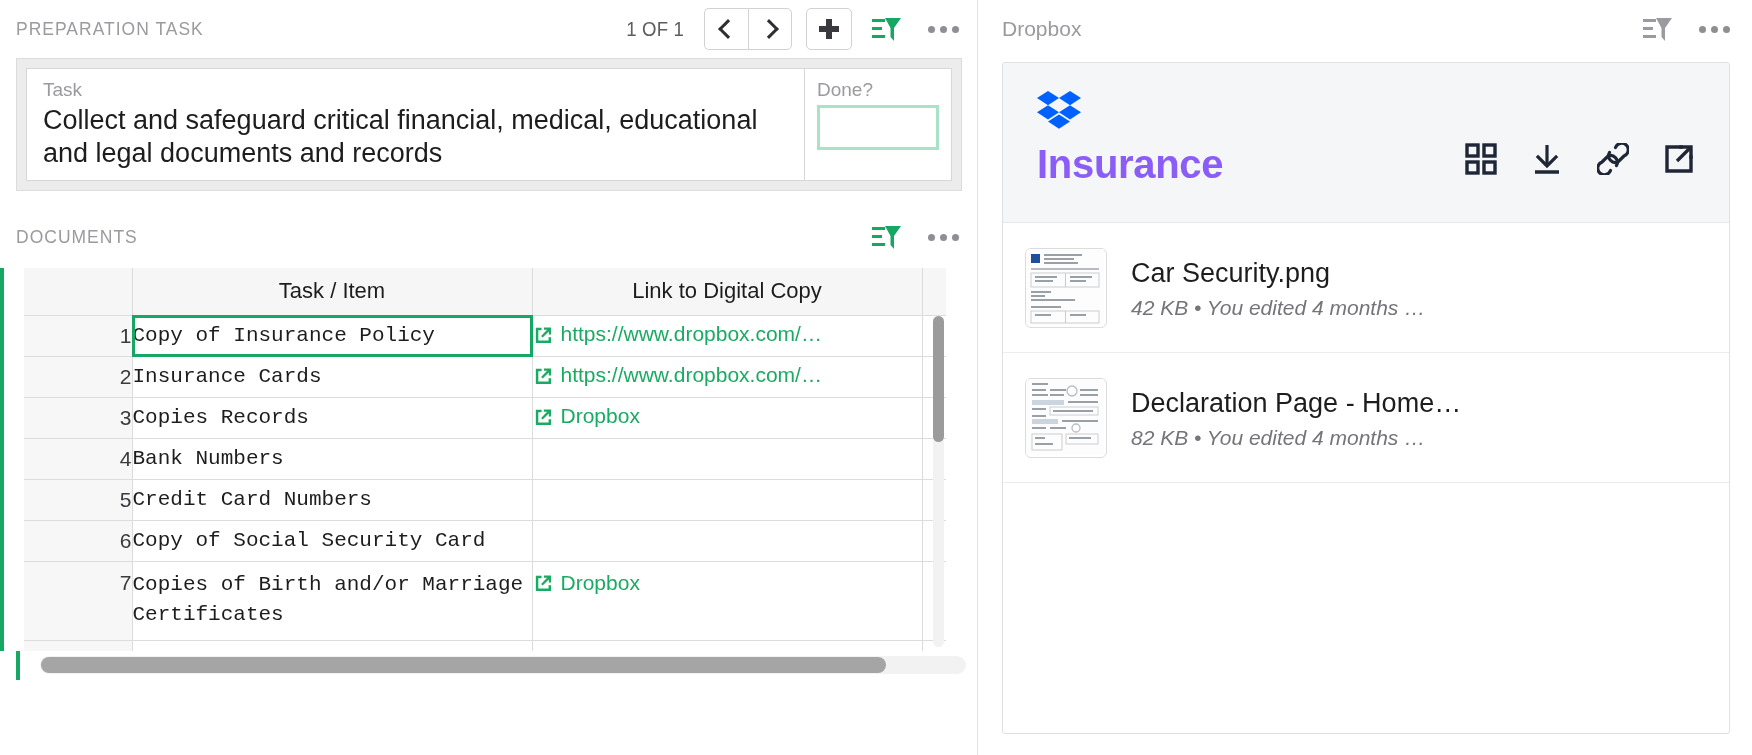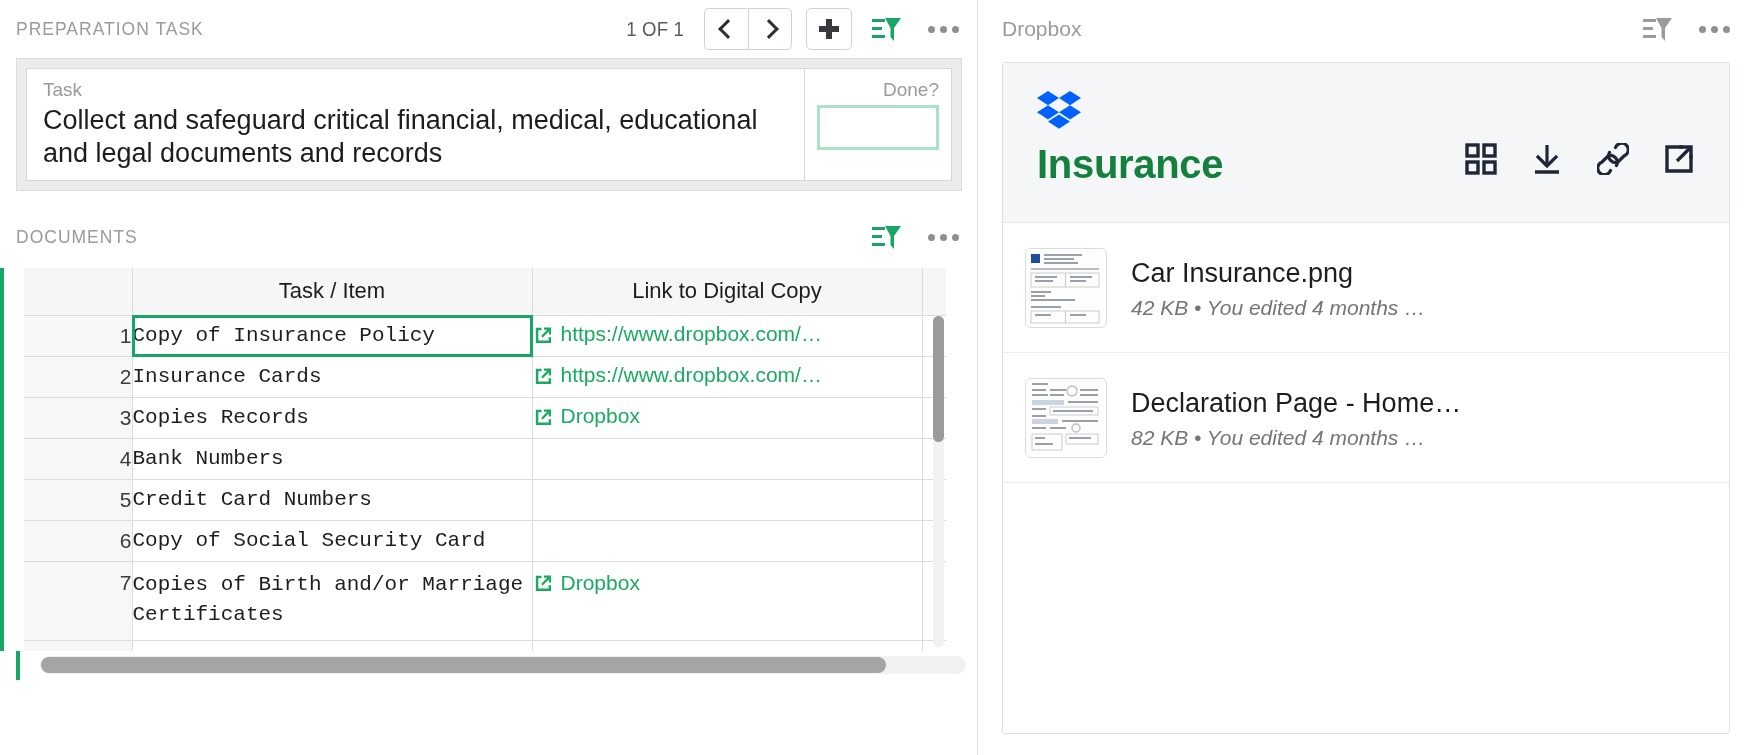--- a/index.html
+++ b/index.html
@@ -117,21 +117,20 @@
     margin-bottom:3px;
   }
   .field-value{
     font-size:27px;color:#1d1d1f;
     line-height:33px;
   }
   .done-field{
     flex:0 0 146px;
     padding:10px 12px 0 12px;
     box-sizing:border-box;
-    text-align:right;
   }
   .done-box{
     margin-top:4px;
     height:45px;
     border:3px solid #a8e3c8;
     background:#fff;
     box-sizing:border-box;
     cursor:text;
   }
 
@@ -280,21 +279,21 @@
   .db-header{
     background:#f4f6f8;
     border-bottom:1px solid #e6e8ea;
     padding:28px 30px 22px 34px;
     box-sizing:border-box;
     height:160px;
     position:relative;
   }
   .db-logo{width:44px;height:39px;display:block;}
   .db-title{
-    font-size:40px;font-weight:bold;color:#15803d;
+    font-size:40px;font-weight:bold;color:#8b5cf6;
     margin-top:12px;letter-spacing:-.3px;
   }
   .db-actions{
     position:absolute;right:34px;top:80px;
     display:flex;align-items:center;gap:34px;
   }
   .db-actions svg{display:block;cursor:pointer;}
 
   .file-row{
     display:flex;align-items:center;
@@ -604,21 +603,21 @@
             <rect x="5" y="46" width="14" height="2" fill="#9aa0a8"></rect>
             <rect x="5" y="50" width="44" height="2" fill="#9aa0a8"></rect>
             <rect x="5" y="57" width="30" height="2" fill="#9aa0a8"></rect>
             <rect x="5" y="62" width="68" height="12" fill="none" stroke="#c9cdd2" stroke-width="1"></rect>
             <rect x="39" y="62" width="1" height="12" fill="#c9cdd2"></rect>
             <rect x="9" y="65" width="16" height="2" fill="#9aa0a8"></rect>
             <rect x="44" y="65" width="16" height="2" fill="#9aa0a8"></rect>
           </svg>
         </div>
         <div class="file-meta">
-          <div class="file-name">Car Insurance.png</div>
+          <div class="file-name">Car Security.png</div>
           <div class="file-sub">42 KB • You edited 4 months …</div>
         </div>
       </div>
 
       <div class="file-row">
         <div class="thumb">
           <svg width="78" height="76" viewBox="0 0 78 76">
             <rect width="78" height="76" fill="#fdfdfd"></rect>
             <rect x="6" y="4" width="16" height="2" fill="#9aa0a8"></rect>
             <rect x="6" y="10" width="14" height="2" fill="#9aa0a8"></rect>

